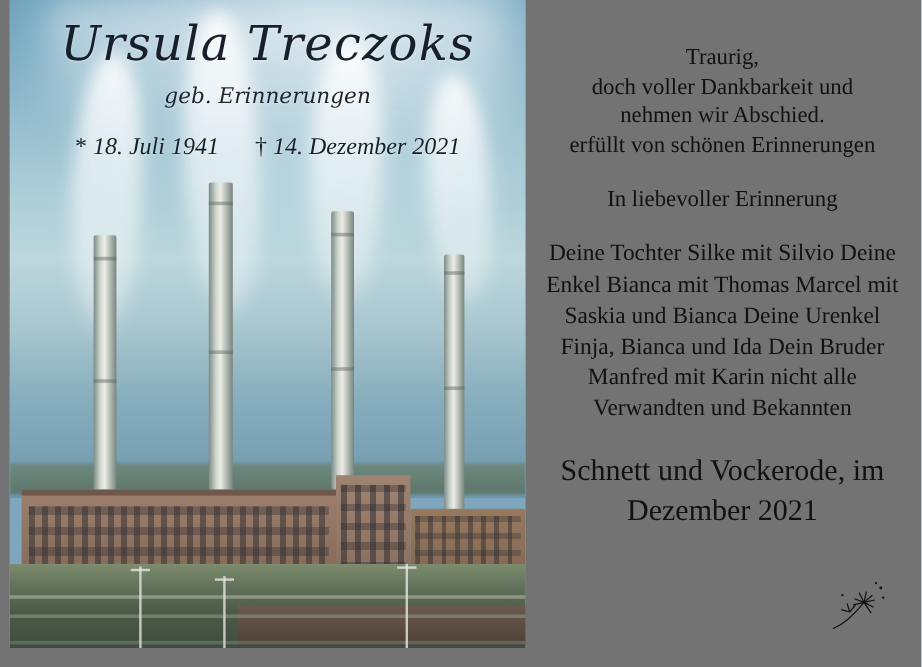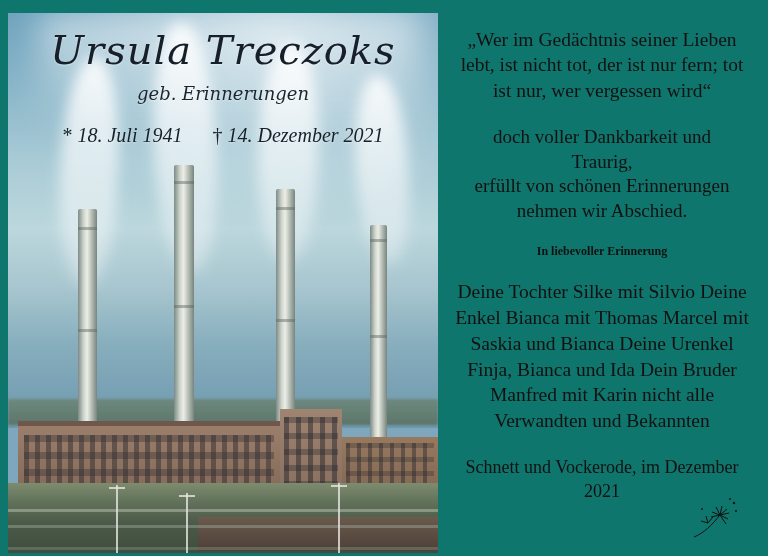--- a/index.html
+++ b/index.html
@@ -10,24 +10,24 @@
   body {
     width: 768px;
     height: 556px;
     font-family: "Liberation Serif", serif;
     overflow: hidden;
   }
   .card {
     position: relative;
     width: 768px;
     height: 556px;
-    background: #0f766e;
+    background: #737373;
     display: flex;
     box-sizing: border-box;
-    padding: 13px 10px 8px 8px;
+    padding: 0 10px 8px 8px;
   }
   
   .photo-panel {
     position: relative;
     width: 430px;
     height: 540px;
     overflow: hidden;
     flex: 0 0 auto;
     background: #7ea7bd;
   }
@@ -224,33 +224,33 @@
     line-height: 1.30;
     margin-top: 22px;
   }
   .block .line { display: block; }
   .family {
     font-size: 19.5px;
     line-height: 1.32;
     margin-top: 20px;
   }
   .closing {
-    font-size: 18px;
+    font-size: 25px;
     line-height: 1.32;
     margin-top: 22px;
   }
   .sparkle {
     position: absolute;
     right: 18px;
     bottom: 10px;
     width: 54px;
     height: 46px;
     color: #111;
   }
-  .intro-small { margin-top: 20px; font-size: 12px; line-height: 1.3; font-weight: bold; }
+  .intro-small { margin-top: 20px; font-size: 19px; line-height: 1.3; }
 </style>
 </head>
 <body>
 
 <div class="card">
 
   <div class="photo-panel">
     <div class="sky"></div>
     <div class="sky-haze"></div>
 
@@ -313,32 +313,26 @@
         <span>18. Juli 1941</span>
         <span class="gap"></span>
         <span class="sym">†</span>
         <span>14. Dezember 2021</span>
       </div>
     </div>
   </div>
 
   <div class="text-panel">
 
-    <div class="quote">
-      <span class="line">„Wer im Gedächtnis</span>
-      <span class="line">seiner Lieben lebt, ist nicht tot,</span>
-      <span class="line">der ist nur fern;</span>
-      <span class="line">tot ist nur, wer vergessen wird“</span>
-    </div>
 
     <div class="block">
+      <span class="line">Traurig,</span>
       <span class="line">doch voller Dankbarkeit und</span>
-      <span class="line">Traurig,</span>
+      <span class="line">nehmen wir Abschied.</span>
       <span class="line">erfüllt von schönen Erinnerungen</span>
-      <span class="line">nehmen wir Abschied.</span>
     </div>
 
     <div class="intro-small">In liebevoller Erinnerung</div>
 
     <div class="family">
       <span class="line">Deine Tochter Silke mit Silvio</span>
       <span class="line">Deine Enkel Bianca mit Thomas</span>
       <span class="line">Marcel mit Saskia und</span>
       <span class="line">Bianca</span>
       <span class="line">Deine Urenkel Finja,</span>

